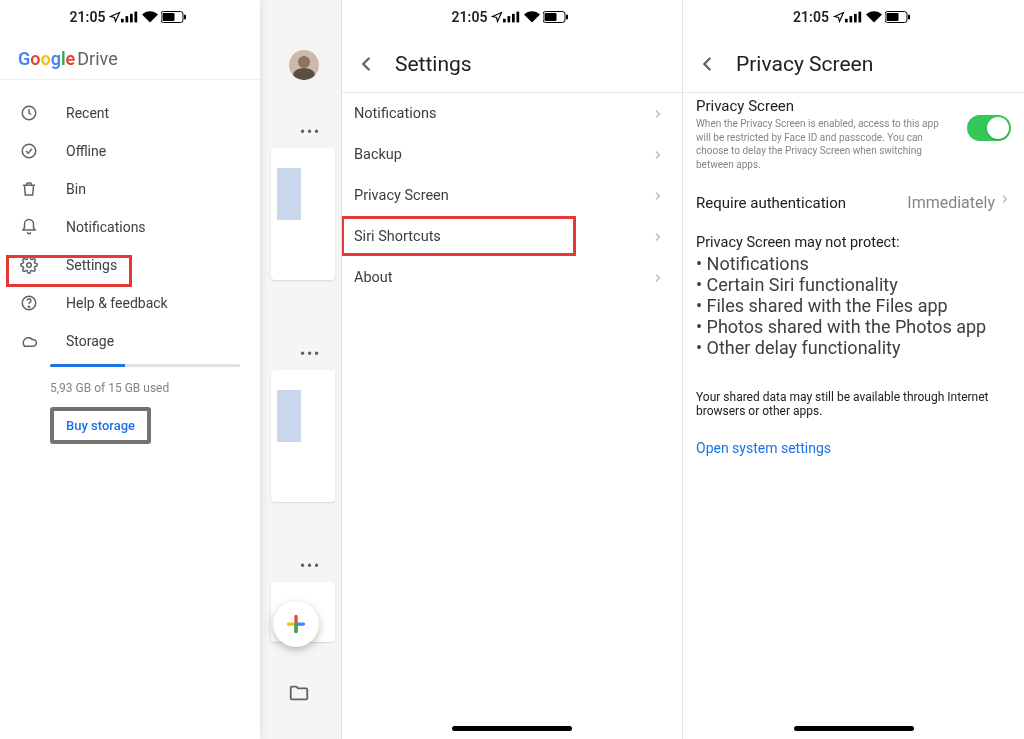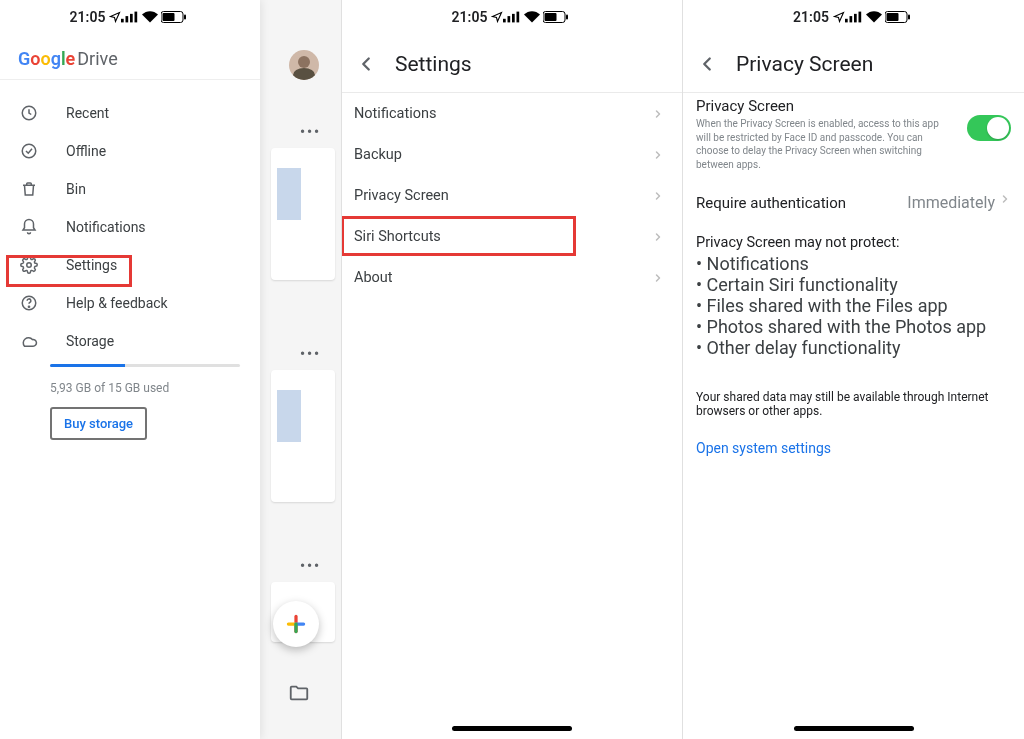--- a/index.html
+++ b/index.html
@@ -57,21 +57,21 @@
   .red-box-settings {
     position: absolute; left: 6px; top: 255px; width: 126px; height: 32px;
     pointer-events: none; z-index:5;
   }
   .storage-block { padding: 6px 20px 0 50px; }
   .progress-track { height: 3px; background:#e0e0e0; border-radius:2px; overflow:hidden; margin-top:-2px;}
   .progress-fill { height:100%; background:#1a73e8; width: 39.5%; }
   .storage-label { font-size: 12px; color:#80868b; margin-top:14px;}
   .buy-btn {
     display:inline-block; margin-top:12px; padding:7px 12px;
-    border:2px solid #737373; border-radius:3px;
+    border:4px solid #737373; border-radius:3px;
     color:#1a73e8; font-weight:500; font-size:13px; cursor:pointer;
   }
   .pa-avatar {
     position:absolute; top:50px; right:22px; width:30px; height:30px;
     border-radius:50%; background:#cfb8a8;
     overflow:hidden; z-index:1;
   }
   .pa-avatar::after{
     content:""; position:absolute; left:9px; top:6px; width:12px; height:12px;
     border-radius:50%; background:#8c7260;

